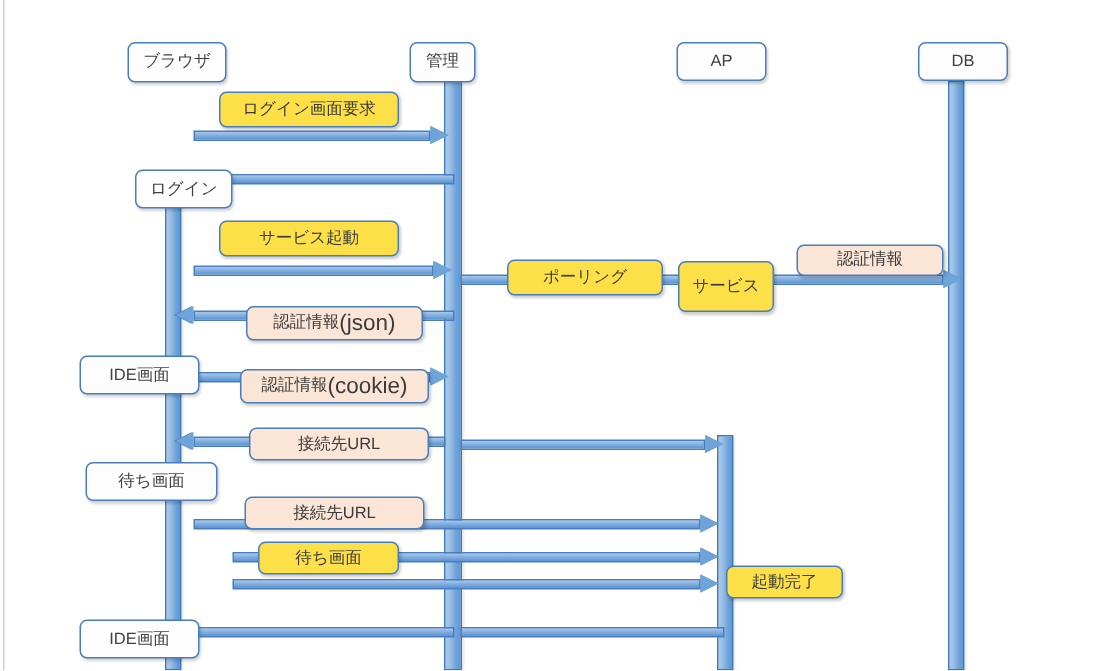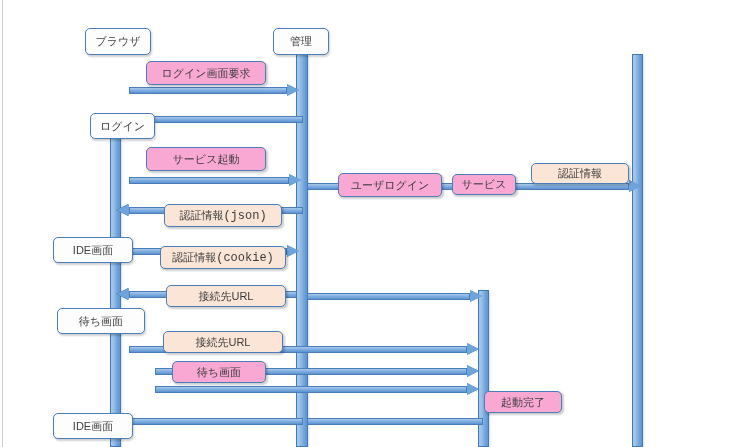--- a/index.html
+++ b/index.html
@@ -97,23 +97,23 @@
     display: flex;
     align-items: center;
     justify-content: center;
     font-size: 11px;
     color: #3b3b3b;
     line-height: 1;
     box-shadow: 1.2px 1.6px 2px rgba(0,0,0,0.2);
     z-index: 60;
     white-space: nowrap;
   }
-  .msg.white { background: #f9a8d4; }
+  .msg.white { background: #fde047; }
   .msg.peach { background: #fbe5d6; }
-  .msg .sub { font-size: 12px; font-family: Liberation Mono, monospace; }
+  .msg .sub { font-size: 15px; }
 </style>
 </head>
 <body>
 
 <div id="canvas">
 
   <div class="page-edge"></div>
 
   <div class="lifeline" style="left:110px; top:123px; width:11px; height:324px;"></div>
   <div class="lifeline" style="left:296px; top:54px; width:12px; height:393px;"></div>
@@ -201,22 +201,28 @@
   <div class="actor-box" style="left:57px; top:308px; width:88px; height:26px;">
     <span>待ち画面</span>
   </div>
   <div class="actor-box" style="left:53px; top:413px; width:80px; height:26px;">
     <span>IDE画面</span>
   </div>
 
   <div class="actor-box" style="left:85px; top:28px; width:66px; height:27px;">
     <span>ブラウザ</span>
   </div>
-  <div class="actor-box" style="left:273px; top:28px; width:56px; height:27px;">
+  <div class="actor-box" style="left:273px; top:28px; width:44px; height:27px;">
     <span>管理</span>
+  </div>
+  <div class="actor-box" style="left:451px; top:28px; width:60px; height:26px;">
+    <span>AP</span>
+  </div>
+  <div class="actor-box" style="left:612px; top:28px; width:60px; height:26px;">
+    <span>DB</span>
   </div>
 
   <div class="msg white" style="left:146px; top:61px; width:120px; height:24px;">
     <span>ログイン画面要求</span>
   </div>
 
   <div class="msg white" style="left:146px; top:147px; width:120px; height:24px;">
     <span>サービス起動</span>
   </div>
 
@@ -236,28 +242,28 @@
 
   <div class="msg peach" style="left:163px; top:331px; width:120px; height:22px;">
     <span>接続先URL</span>
   </div>
 
   <div class="msg white" style="left:172px; top:361px; width:94px; height:22px;">
     <span>待ち画面</span>
   </div>
 
   <div class="msg white" style="left:338px; top:173px; width:104px; height:24px;">
-    <span>ユーザログイン</span>
-  </div>
-
-  <div class="msg white" style="left:452px; top:174px; width:64px; height:21px;">
+    <span>ポーリング</span>
+  </div>
+
+  <div class="msg white" style="left:452px; top:174px; width:64px; height:34px;">
     <span>サービス</span>
   </div>
 
   <div class="msg peach" style="left:531px; top:163px; width:98px; height:21px;">
     <span>認証情報</span>
   </div>
 
-  <div class="msg white" style="left:484px; top:391px; width:78px; height:22px;">
+  <div class="msg white" style="left:484px; top:377px; width:78px; height:22px;">
     <span>起動完了</span>
   </div>
 
 </div>
 
 </body></html>

